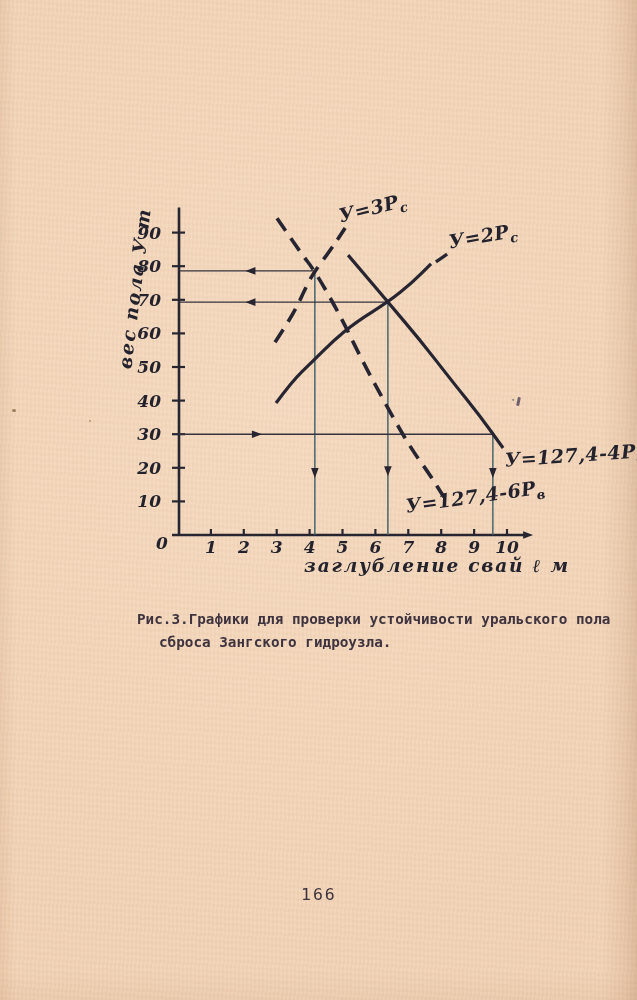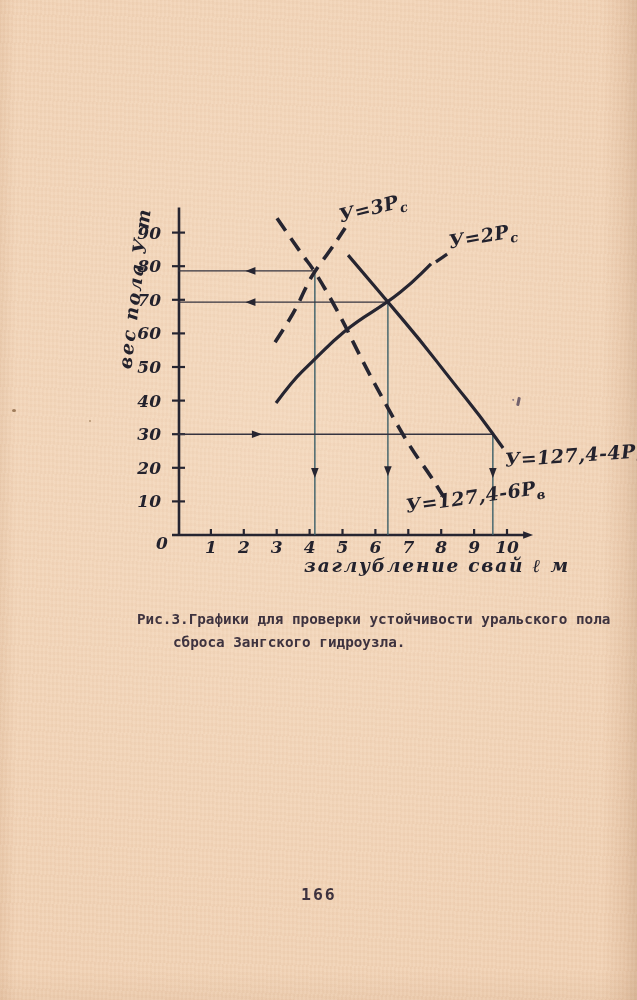--- a/index.html
+++ b/index.html
@@ -29,24 +29,24 @@
   .tick{font-family:"DejaVu Serif",serif;font-style:italic;font-weight:bold;font-size:17px;fill:#23222d;}
   .plab{font-family:"DejaVu Serif",serif;font-style:italic;font-weight:bold;font-size:19px;fill:#23222d;letter-spacing:0.5px;}
   .sublab{font-size:13px;}
   .atitle{font-family:"DejaVu Serif",serif;font-style:italic;font-weight:bold;font-size:18.5px;fill:#23222d;letter-spacing:1.8px;}
   
   .caption{
     position:absolute;left:137px;top:608px;
     font-size:14.3px;line-height:23px;font-weight:bold;
     color:#3e333f;white-space:nowrap;
   }
-  .cap2{margin-left:36px;}
+  .cap2{margin-left:22px;}
   .pagenum{
     position:absolute;left:301px;top:885px;
-    font-size:16.5px;font-weight:bold;letter-spacing:2px;color:#3e333f;
+    font-size:16.5px;font-weight:normal;letter-spacing:2px;color:#3e333f;
   }
   
   .smudge{position:absolute;left:517px;top:397px;width:3px;height:9px;background:#53455a;border-radius:1px;transform:rotate(12deg);opacity:.8;}
   .smudge::after{content:"";position:absolute;left:-5px;top:3px;width:2px;height:2px;background:#6a5a6e;border-radius:50%;}
   .speck1{position:absolute;left:12px;top:409px;width:4px;height:3px;background:#8a6544;border-radius:50%;opacity:.8;}
   .speck2{position:absolute;left:89px;top:420px;width:2px;height:2px;background:#9c7a55;border-radius:50%;opacity:.7;}
 </style>
 </head>
 <body>
 

